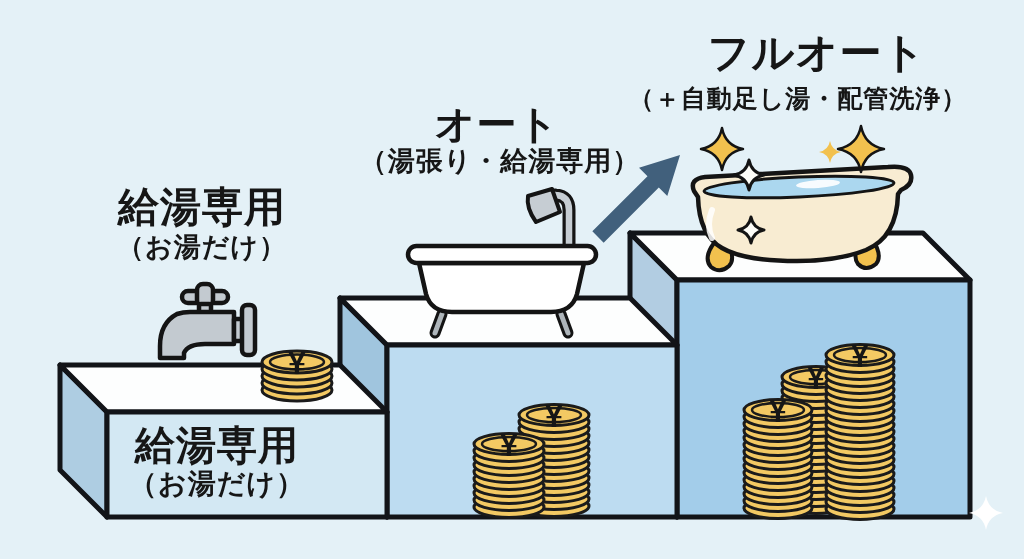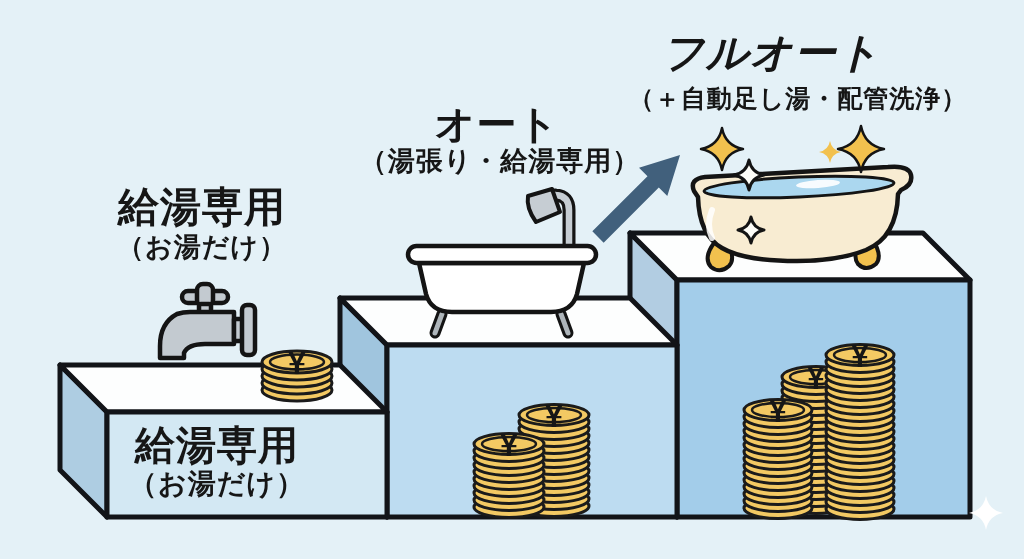--- a/index.html
+++ b/index.html
@@ -12,21 +12,21 @@
   .lbl{
     position:absolute;text-align:center;font-weight:bold;color:#161616;
     line-height:1.05;letter-spacing:1px;white-space:nowrap;
   }
   .t1-main{left:62px;top:186px;width:280px;font-size:41px;}
   .t1-sub {left:62px;top:233px;width:280px;font-size:27px;}
   .f1-main{left:77px;top:424px;width:280px;font-size:40px;}
   .f1-sub {left:77px;top:469px;width:280px;font-size:28px;}
   .t2-main{left:357px;top:103px;width:280px;font-size:40px;}
   .t2-sub {left:342px;top:147px;width:316px;font-size:27px;}
-  .t3-main{left:628px;top:31px;width:286px;font-size:42px;font-style:italic;}
+  .t3-main{left:674px;top:31px;width:286px;font-size:42px;}
   .t3-sub {left:627px;top:85px;width:342px;font-size:25px;}
 </style>
 </head>
 <body>
 
 <div class="stage" style="background: rgb(228, 241, 247);">
 
   <svg id="art" width="1024" height="559" viewBox="0 0 1024 559">
 
     <g stroke="#121418" stroke-width="5" stroke-linejoin="round">

